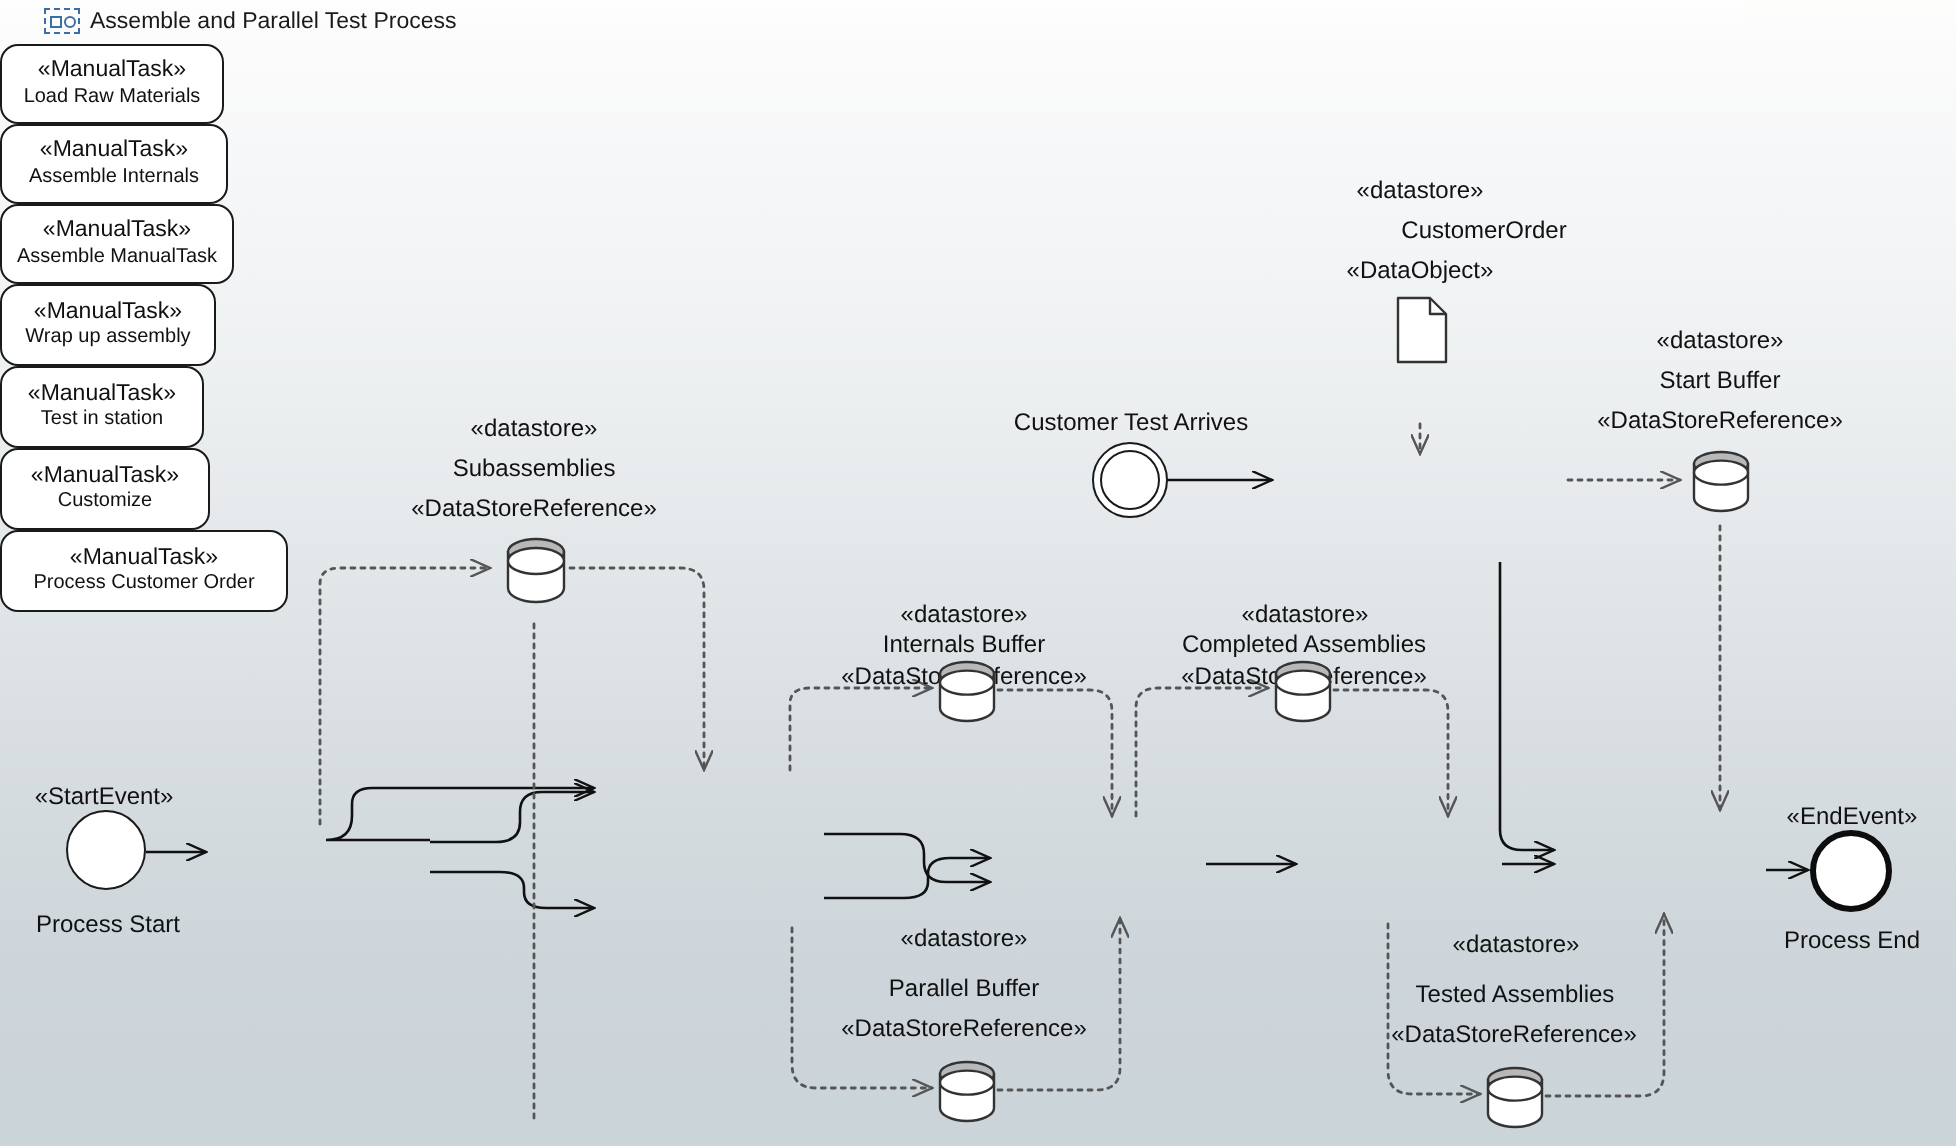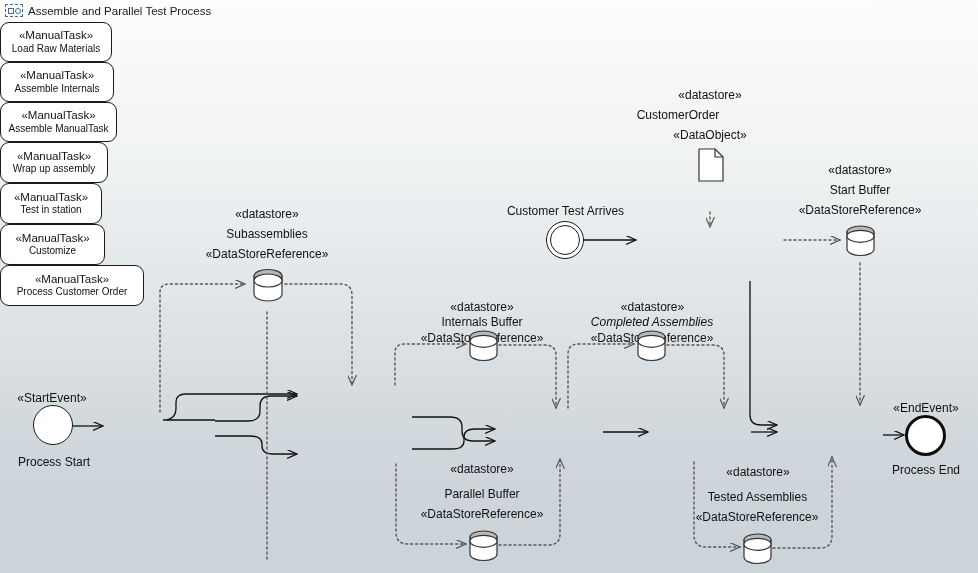--- a/index.html
+++ b/index.html
@@ -23,21 +23,21 @@
       #d8dee2 370px,
       #d2d9dd 430px,
       #cdd5da 490px,
       #cbd4d9 573px);
   }
   
   #titlebar {
     position: absolute; left: 0; top: 0;
     width: 872px; height: 22px;
     display: flex; align-items: center;
-    padding-left: 5px;
+    padding-left: 22px;
     background: linear-gradient(to bottom, #fefefe, #fbfbfb);
   }
   #titlebar .ticon {
     width: 18px; height: 14px;
     margin-right: 5px;
     position: relative;
     flex: 0 0 auto;
   }
   #titlebar .ticon .outer {
     position: absolute; left: 0; top: 0;
@@ -255,21 +255,21 @@
       <div class="stereo">«ManualTask»</div>
       <div class="tname">Customize</div>
     </div>
 
     <div class="task" style="left:637px; top:198px; width:144px; height:41px;">
       <div class="stereo">«ManualTask»</div>
       <div class="tname">Process Customer Order</div>
     </div>
 
     <div class="lbl" style="left:640px; top:66px; width:140px;">«datastore»</div>
-    <div class="lbl" style="left:608px; top:86px; width:140px;">CustomerOrder</div>
+    <div class="lbl" style="left:672px; top:86px; width:140px;">CustomerOrder</div>
     <div class="lbl" style="left:640px; top:106px; width:140px;">«DataObject»</div>
     <div class="dobj" style="left:698px; top:126px;">
       <svg width="26" height="34" viewBox="0 0 26 34">
         <path d="M1,1 L17,1 L25,9 L25,33 L1,33 Z" fill="#ffffff" stroke="#333" stroke-width="1.2" stroke-linejoin="round"></path>
         <path d="M17,1 L17,9 L25,9" fill="none" stroke="#333" stroke-width="1.2" stroke-linejoin="round"></path>
       </svg>
     </div>
 
     <div class="lbl" style="left:197px; top:185px; width:140px;">«datastore»</div>
     <div class="lbl" style="left:197px; top:205px; width:140px;">Subassemblies</div>
@@ -287,21 +287,21 @@
     <div class="lbl" style="left:407px; top:309px; width:150px;">«DataStoreReference»</div>
     <div class="ds" style="left:468px; top:308px;">
       <svg width="31" height="32" viewBox="0 0 31 32">
         <path d="M2,7 L2,24 A13.5,6.5 0 0 0 29,24 L29,7 Z" fill="#ffffff" stroke="#333" stroke-width="1.2"></path>
         <ellipse cx="15.5" cy="7" rx="13.5" ry="6" fill="#b8b8b8" stroke="#333" stroke-width="1.2"></ellipse>
         <ellipse cx="15.5" cy="11.3" rx="13.5" ry="6" fill="#ffffff" stroke="#333" stroke-width="1.2"></ellipse>
       </svg>
     </div>
 
     <div class="lbl" style="left:580px; top:278px; width:145px;">«datastore»</div>
-    <div class="lbl" style="left:578px; top:293px; width:148px;font-style:italic;">Completed Assemblies</div>
+    <div class="lbl" style="left:578px; top:293px; width:148px;">Completed Assemblies</div>
     <div class="lbl" style="left:577px; top:309px; width:150px;">«DataStoreReference»</div>
     <div class="ds" style="left:636px; top:308px;">
       <svg width="31" height="32" viewBox="0 0 31 32">
         <path d="M2,7 L2,24 A13.5,6.5 0 0 0 29,24 L29,7 Z" fill="#ffffff" stroke="#333" stroke-width="1.2"></path>
         <ellipse cx="15.5" cy="7" rx="13.5" ry="6" fill="#b8b8b8" stroke="#333" stroke-width="1.2"></ellipse>
         <ellipse cx="15.5" cy="11.3" rx="13.5" ry="6" fill="#ffffff" stroke="#333" stroke-width="1.2"></ellipse>
       </svg>
     </div>
 
     <div class="lbl" style="left:412px; top:440px; width:140px;">«datastore»</div>

